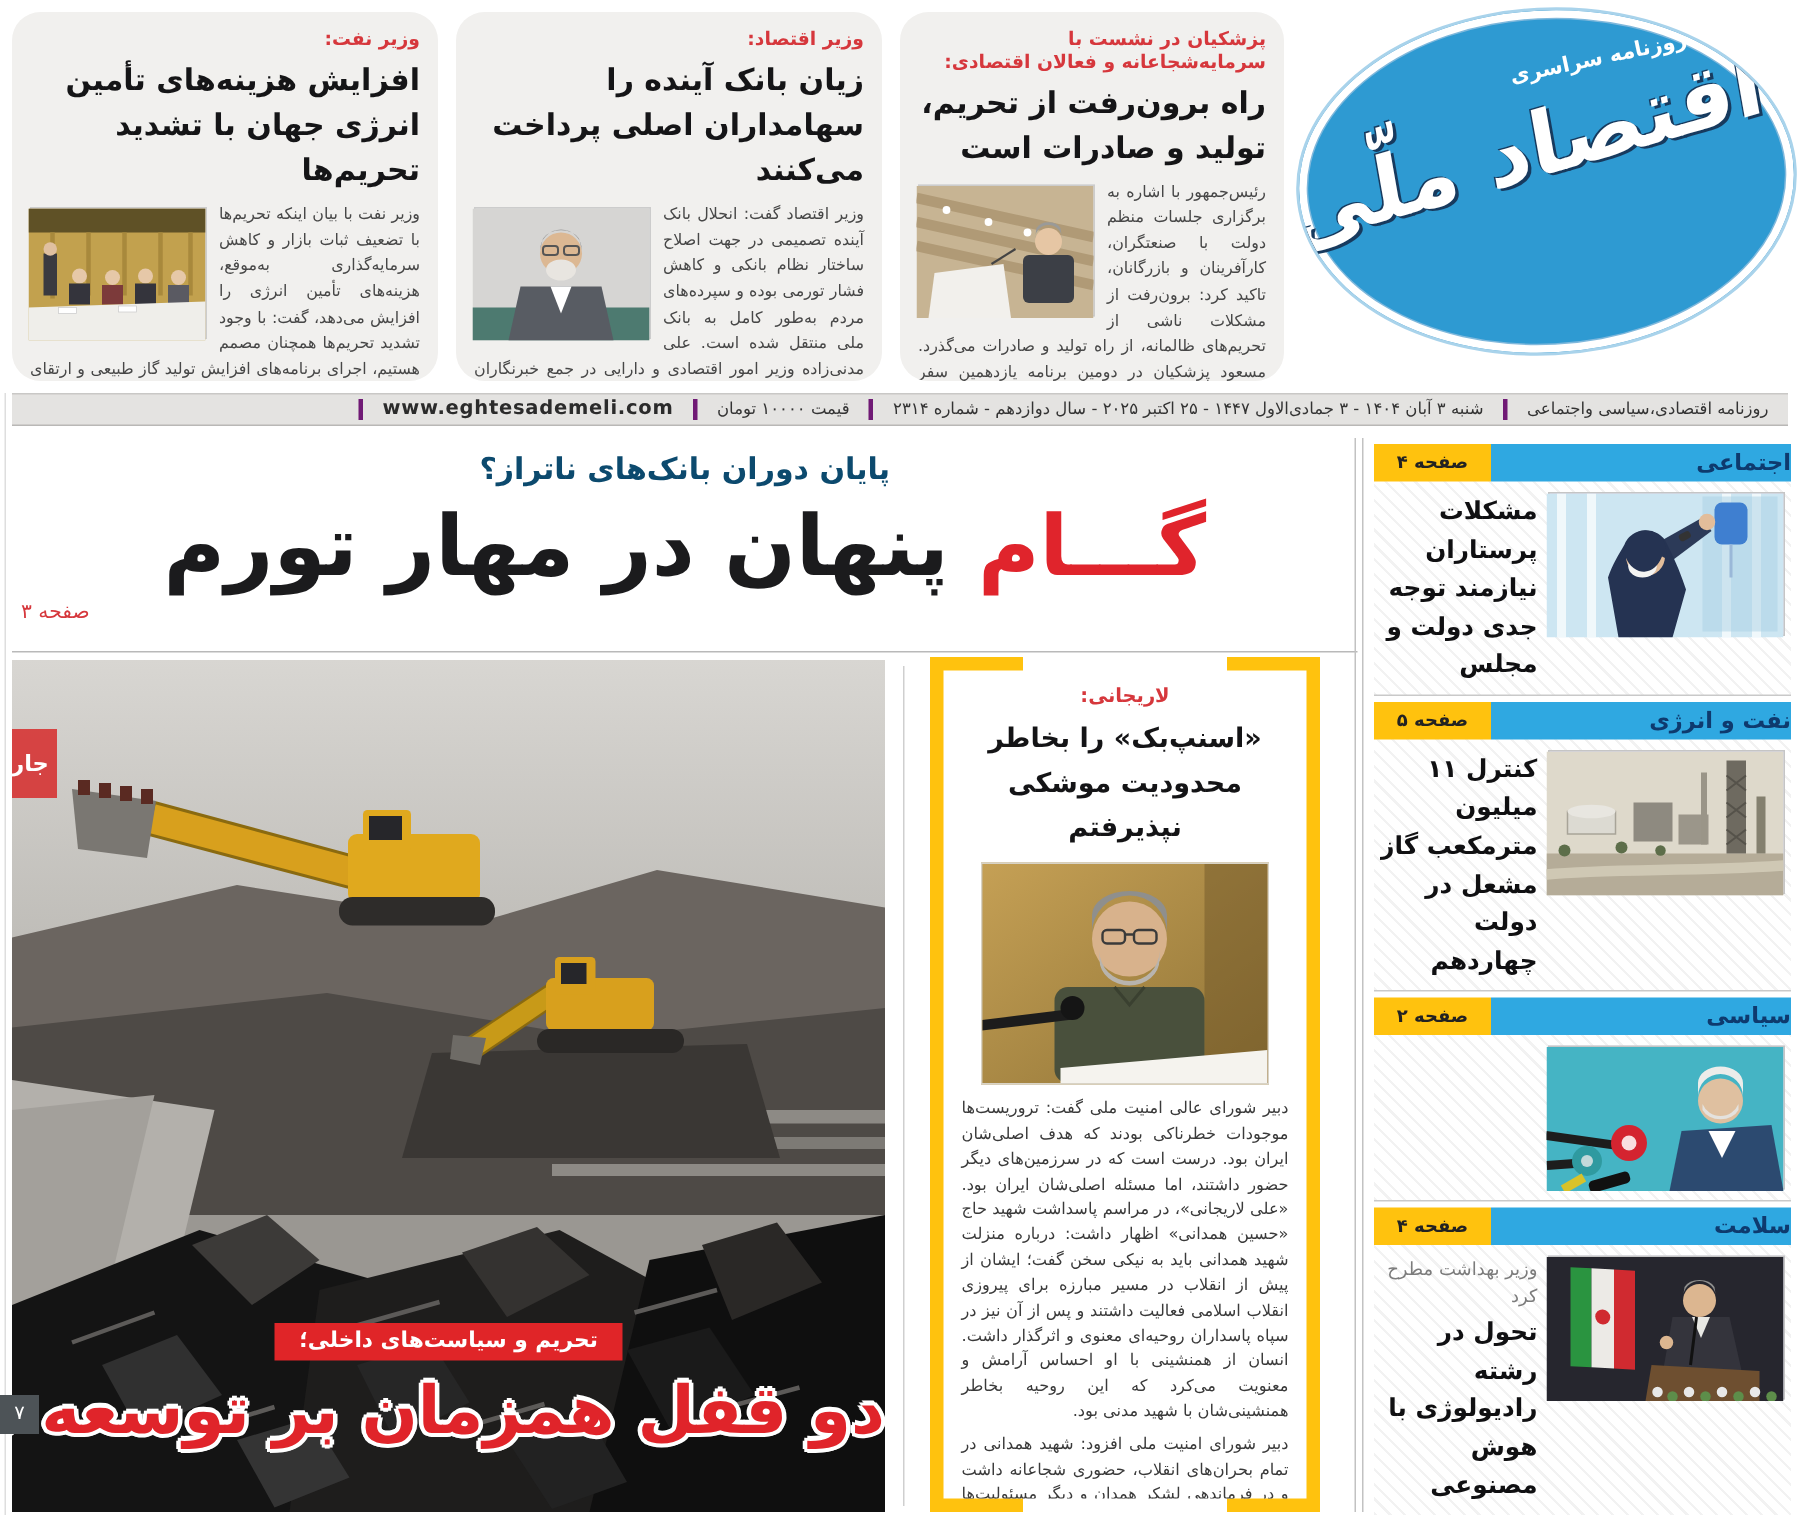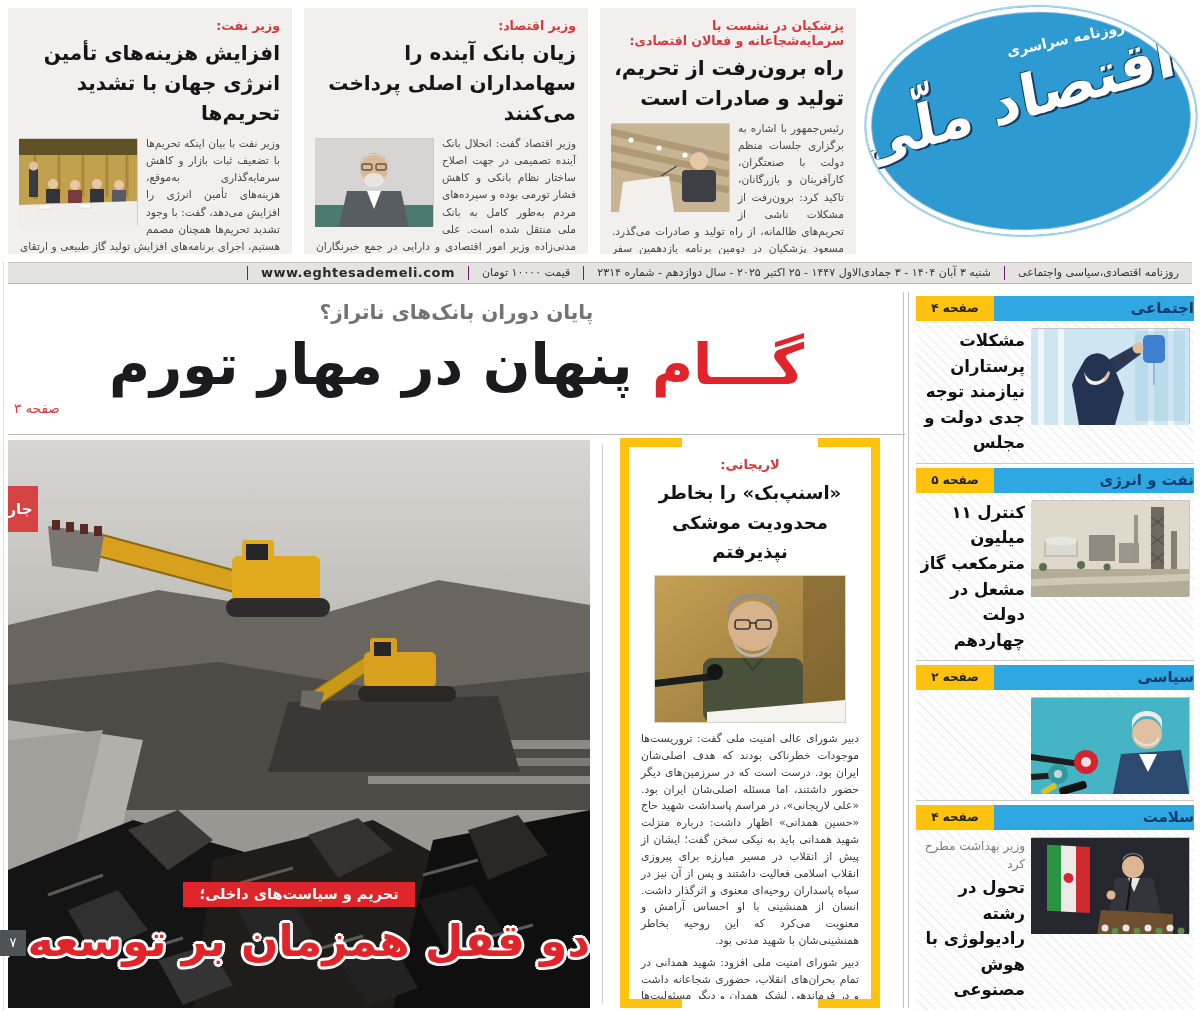--- a/index.html
+++ b/index.html
@@ -1,21 +1,21 @@
 <!DOCTYPE html>
 <html lang="fa" dir="rtl"><head>
 <meta charset="utf-8">
 <style>
   * { margin:0; padding:0; box-sizing:border-box; }
   html,body { background:#fff; }
   body { font-family:"DejaVu Sans", sans-serif; }
   .page { position:relative; width:1200px; height:1011px; background:#fff; overflow:hidden; direction:rtl; }
 
   
-  .tstory { position:absolute; top:8px; height:246px; background:#f1f0ee; padding:10px 12px; overflow:hidden; }
+  .tstory { position:absolute; top:8px; height:246px; background:#f1f0ee; padding:10px 12px; overflow:hidden;border-radius:19px; }
   .ts1 { left:600px; width:256px; }
   .ts2 { left:304px; width:284px; }
   .ts3 { left:8px;  width:284px; }
   .ts-kicker { color:#d6373c; font-weight:bold; font-size:12.5px; margin-bottom:5px; }
   .ts-headline { color:#151517; font-size:20px; font-weight:bold; line-height:1.5; margin-bottom:7px; }
   .ts-body { font-size:10.6px; color:#474747; line-height:1.62; text-align:justify; }
   .ts-photo { float:left; width:118px; height:88px; margin:3px 8px 4px 0; border:1px solid #ccc; background:#ddd; }
   .ts-photo svg { display:block; }
 
   
@@ -26,27 +26,27 @@
   .logo-tagline { position:absolute; top:26px; right:66px; color:#fff; font-size:14px; font-weight:bold;
                   transform:rotate(-9deg); white-space:nowrap; }
   .logo-name { position:absolute; top:58px; right:14px; color:#fff; font-size:58px; font-weight:bold;
                white-space:nowrap; transform:rotate(-13deg) skewX(-6deg);
                text-shadow:2px 2px 0 #173a5e, -1px -1px 0 #173a5e; }
 
   
   .infobar { position:absolute; left:8px; top:262px; width:1184px; height:22px; background:#e4e3e1;
              border-top:1px solid #c9c8c6; border-bottom:1px solid #b9b8b6;
              display:flex; align-items:center; font-size:11px; color:#333; }
-  .ib { padding:0 13px; white-space:nowrap; border-left:1px solid #701a75; height:14px; line-height:14px; }
+  .ib { padding:0 13px; white-space:nowrap; border-left:3px solid #701a75; height:14px; line-height:14px; }
   .ib-site { direction:ltr; font-size:13px; font-weight:bold; letter-spacing:.5px; color:#2b2b2b; }
   .ib-fill { flex:1; border:none; }
 
   
   .lead { position:absolute; left:8px; top:292px; width:897px; height:140px; text-align:center; }
-  .lead-kicker { font-size:20px; font-weight:bold; color:#737373; margin-top:8px; }
+  .lead-kicker { font-size:20px; font-weight:bold; color:#0c4a6e; margin-top:8px; }
   .lead-headline { font-size:56px; font-weight:bold; color:#1b1b1d; margin-top:10px; line-height:1.1; white-space:nowrap; }
   .lead-headline .red { color:#e0242c; }
   .lead-page { position:absolute; left:6px; top:108px; color:#d6373c; font-weight:normal; font-size:13.5px; }
 
   
   .hline  { position:absolute; left:8px; top:434px; width:897px; border-top:1px solid #b9b9b9; }
   .vline1 { position:absolute; left:602px; top:444px; height:560px; border-left:1px solid #cfcfcf; }
   .vline2 { position:absolute; left:903px; top:292px; height:716px; width:6px;
             border-left:1px solid #c2c2c2; border-right:1px solid #c2c2c2; }
   .edge   { position:absolute; left:3px; top:262px; height:748px; border-left:1px solid #dedede; }

